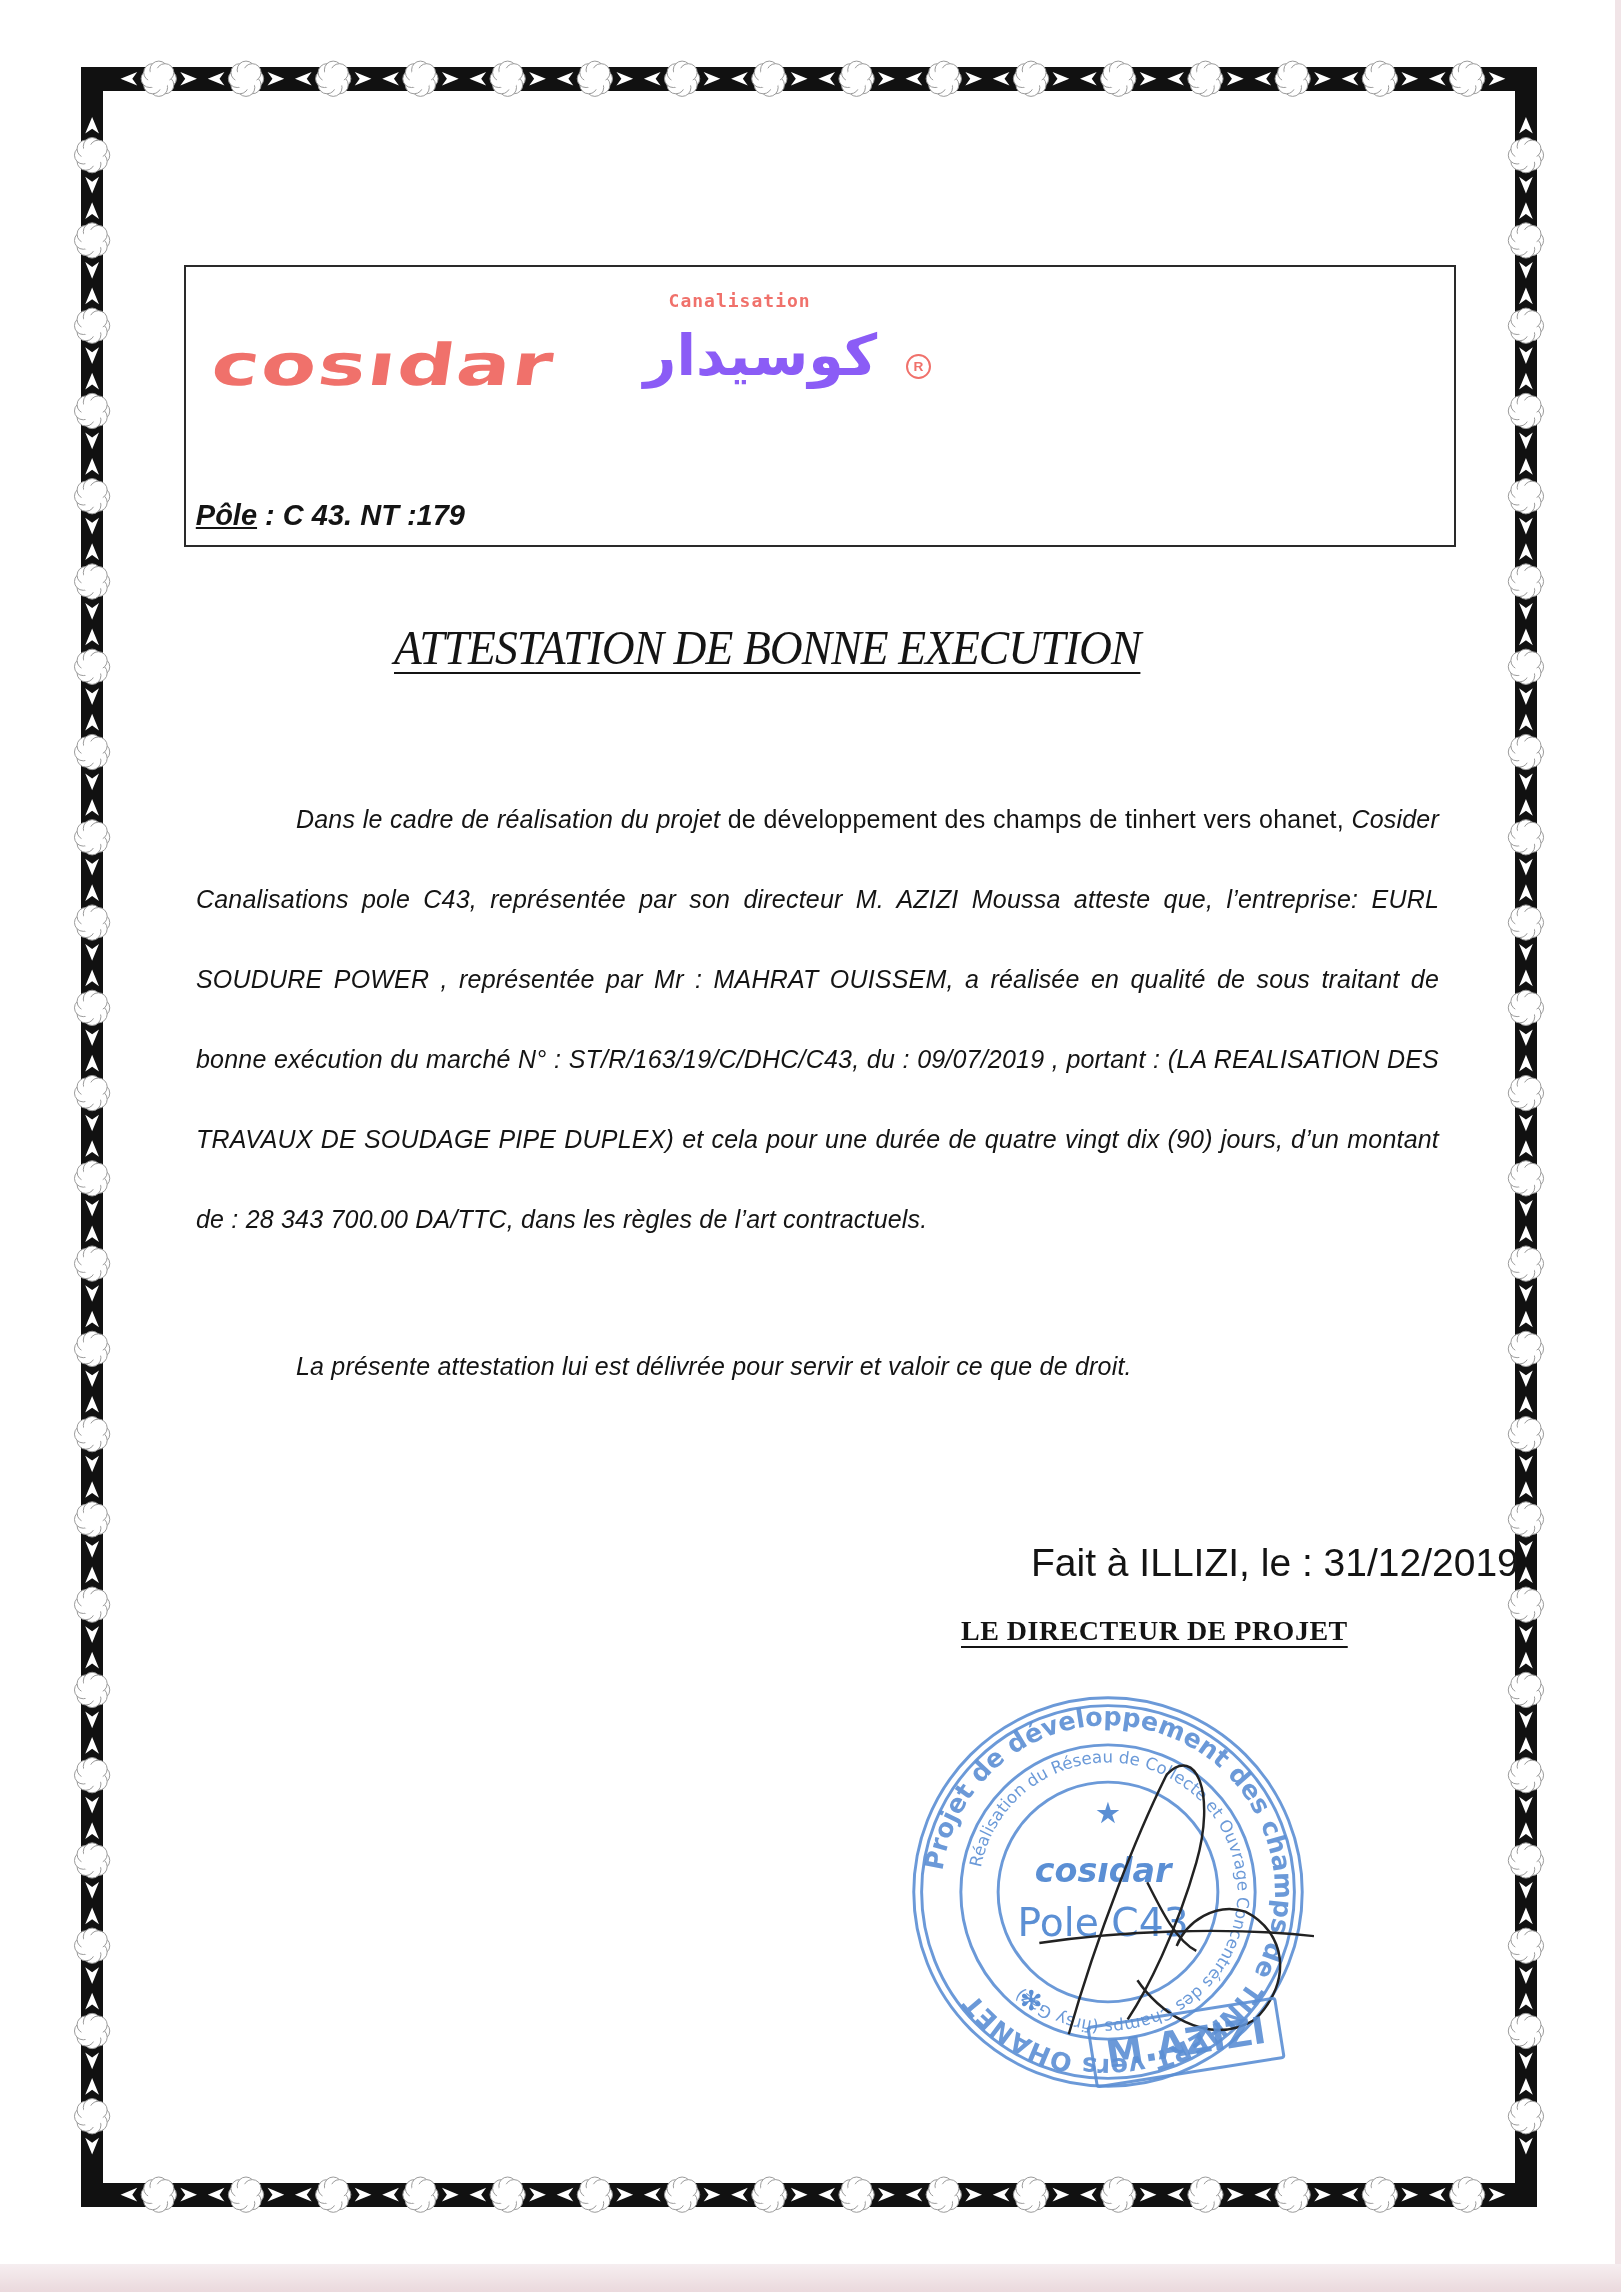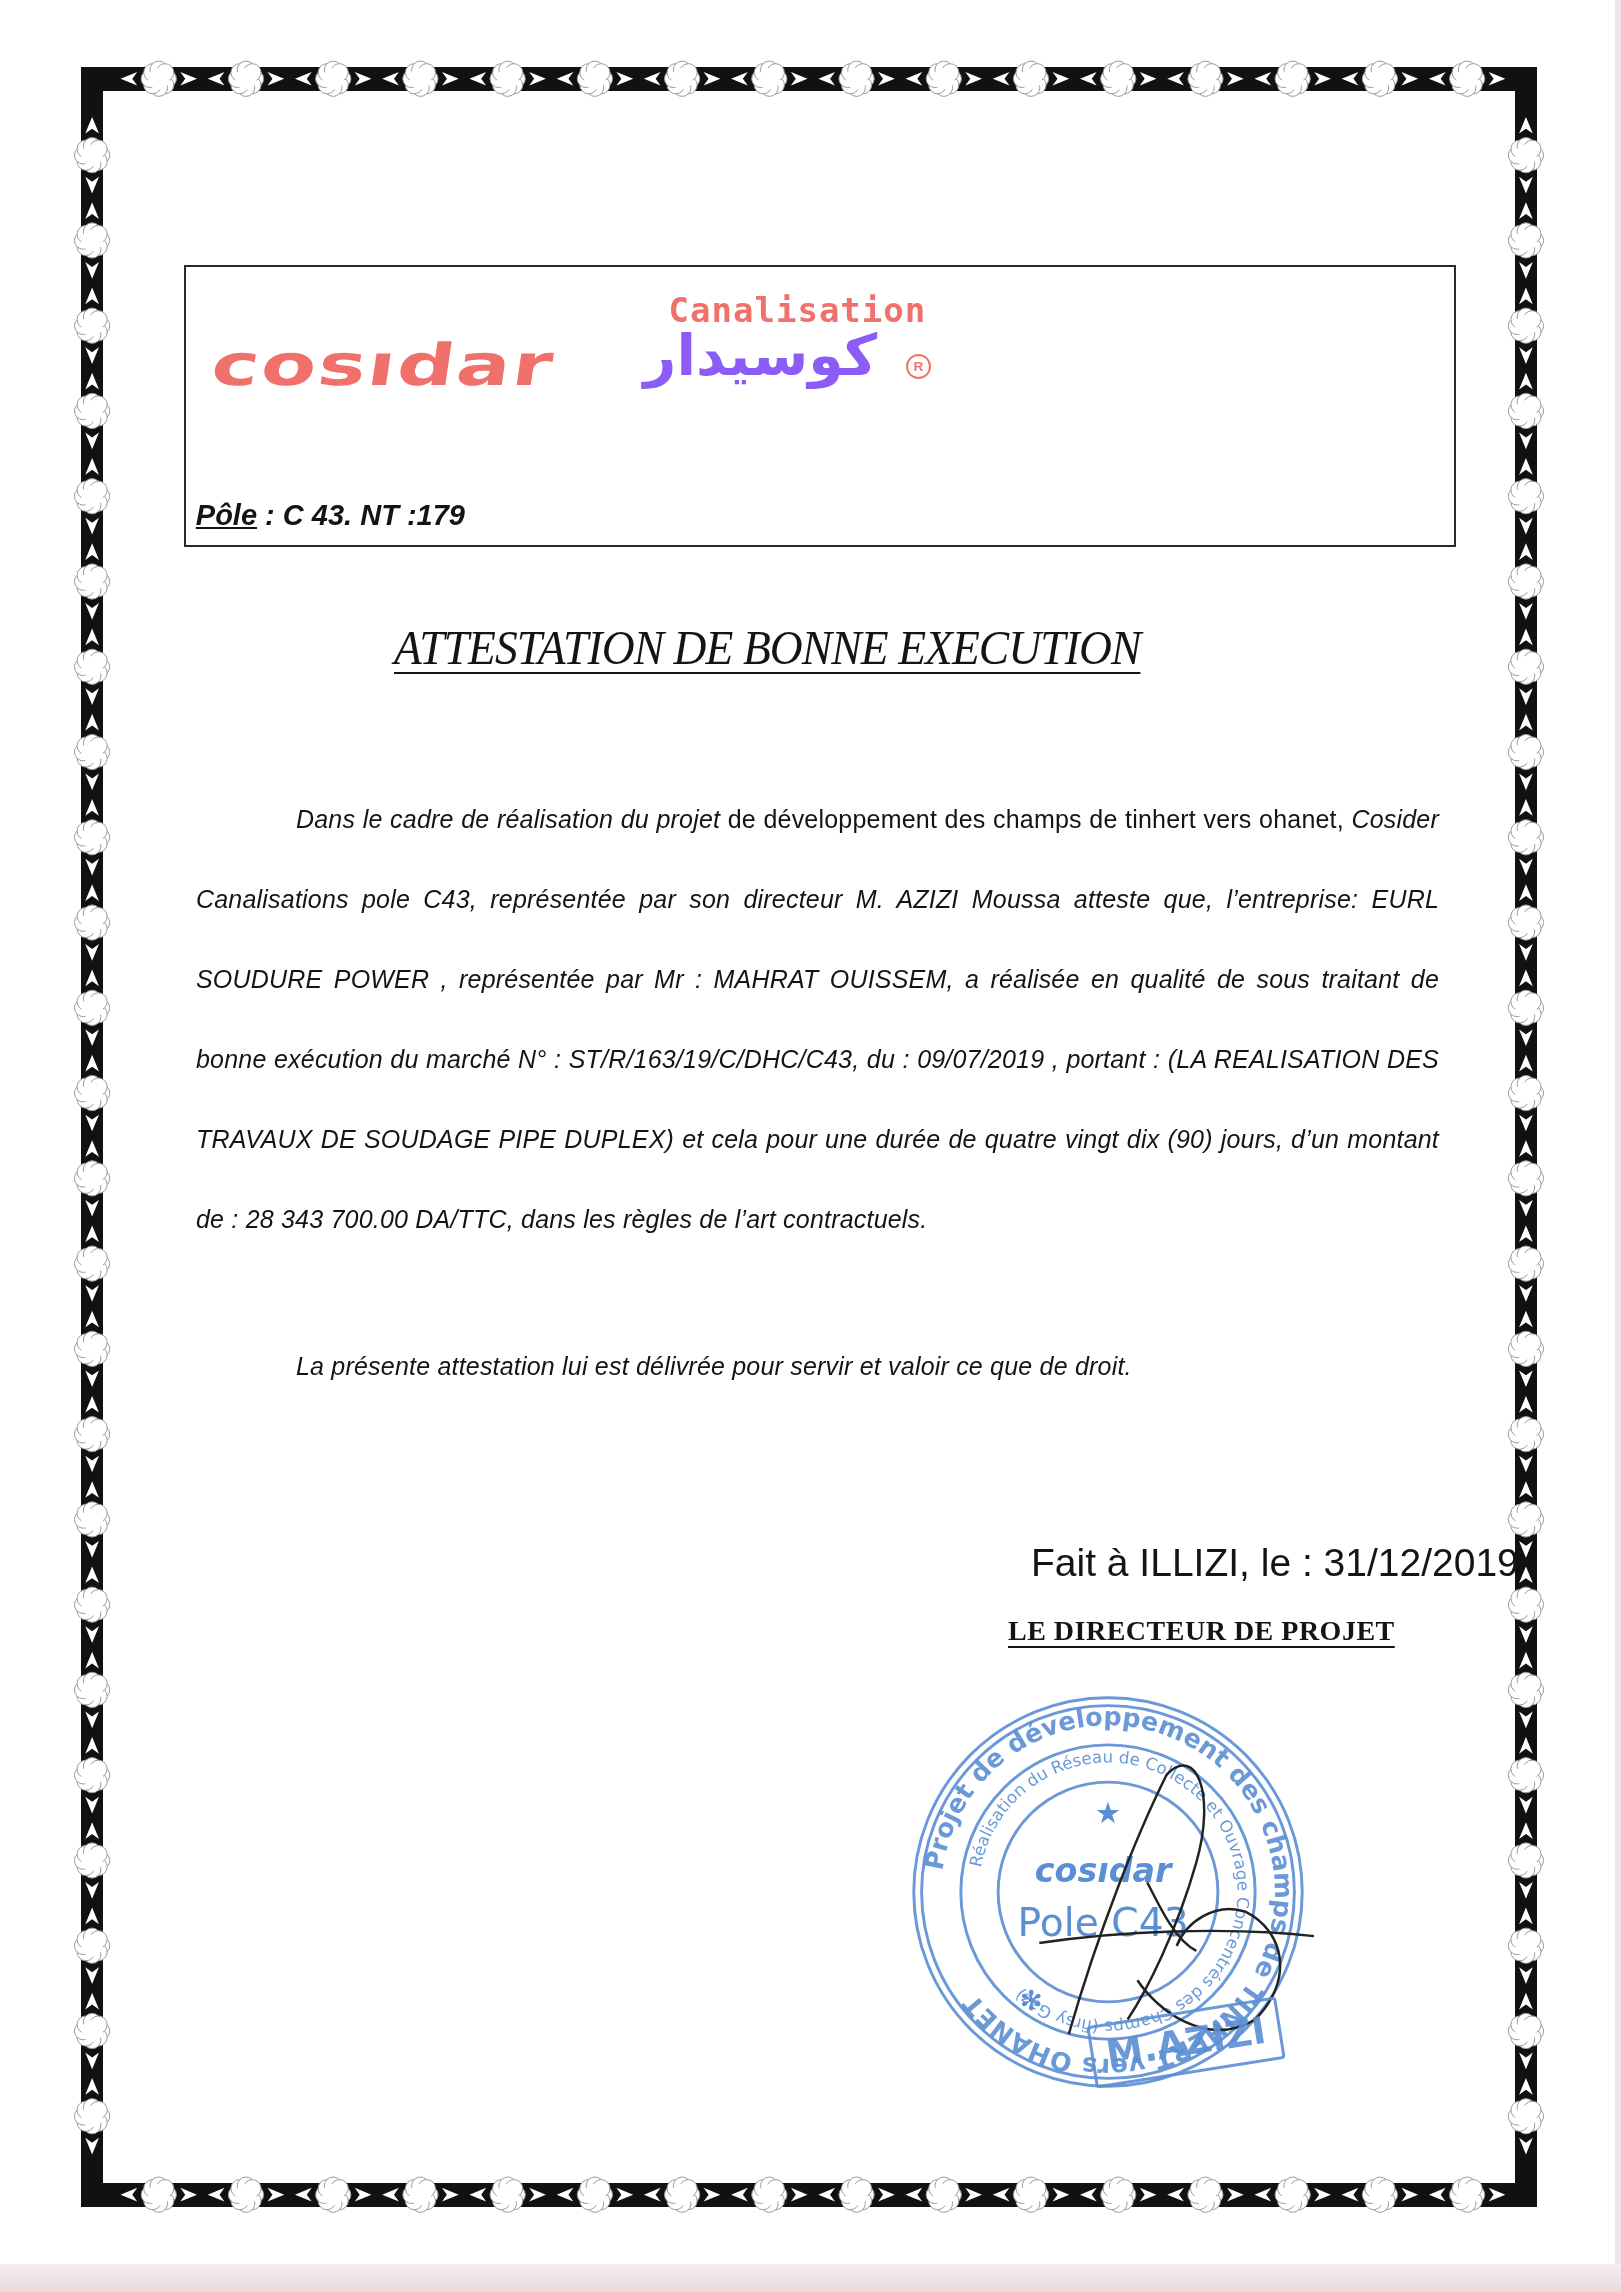--- a/index.html
+++ b/index.html
@@ -29,21 +29,21 @@
       border: 2px solid #2a2a2a; box-sizing: border-box;
     }
     .logo { position: absolute; left: 21.6px; top: 17.6px; width: 765px; height: 108px; }
     .logo-latin {
       position: absolute; left: 0; top: 29px; font-family: "DejaVu Sans", sans-serif; font-weight: bold;
       font-size: 80px; letter-spacing: 2px; color: #f0716b; transform: scaleY(0.72) skewX(-6deg);
       transform-origin: left bottom; line-height: 1;
     }
     .logo-sub {
       position: absolute; left: 461px; top: 5.9px; font-family: "DejaVu Sans Mono", monospace;
-      font-weight: bold; font-size: 34px; color: #f0716b; letter-spacing: 1px;
+      font-weight: bold; font-size: 18px; color: #f0716b; letter-spacing: 1px;
     }
     .logo-arabic {
       position: absolute; left: 436px; top: 37px; font-family: "DejaVu Sans", sans-serif; font-weight: bold;
       font-size: 57px; color: #8b5cf6; direction: rtl;
     }
     .logo-reg {
       position: absolute; left: 698px; top: 69px; width: 21.6px; height: 21.6px; border: 2.9px solid #f0716b;
       border-radius: 50%; color: #f0716b; font-size: 13.7px; font-weight: bold; text-align: center; line-height: 21.6px;
     }
     .header-line {
@@ -71,21 +71,21 @@
     .body-text.p2 { top: 1326px; text-indent: 100px; }
     .upright { font-style: normal; }
 
     .place-date {
       position: absolute; left: 983px; top: 1541px; font-size: 39px; white-space: nowrap;
       font-family: "Liberation Sans Narrow", "Liberation Sans", sans-serif;
       margin-left: 48px;
     }
     .signatory {
       position: absolute; left: 961px; top: 1615px; font-family: "Liberation Serif", serif; font-weight: bold;
-      font-size: 28px; text-decoration: underline; text-underline-offset: 5.9px; white-space: nowrap; letter-spacing: 0.5px; margin-left: 47px;
+      font-size: 28px; text-decoration: underline; text-underline-offset: 5.9px; white-space: nowrap; letter-spacing: 0.5px;
     }
 
     
     .stamp { position: absolute; left: 902px; top: 1686px; width: 412px; height: 412px; }
     .name-stamp {
       position: absolute; left: 1090px; top: 2011px; width: 186px; height: 57px; border: 3.9px solid #5b8fd4;
       border-radius: 3.9px; transform: rotate(-9deg); color: #5b8fd4; font-family: "DejaVu Sans", sans-serif;
       font-weight: bold; font-size: 37px; text-align: center; line-height: 57px; opacity: 0.9;
     }
   </style>

